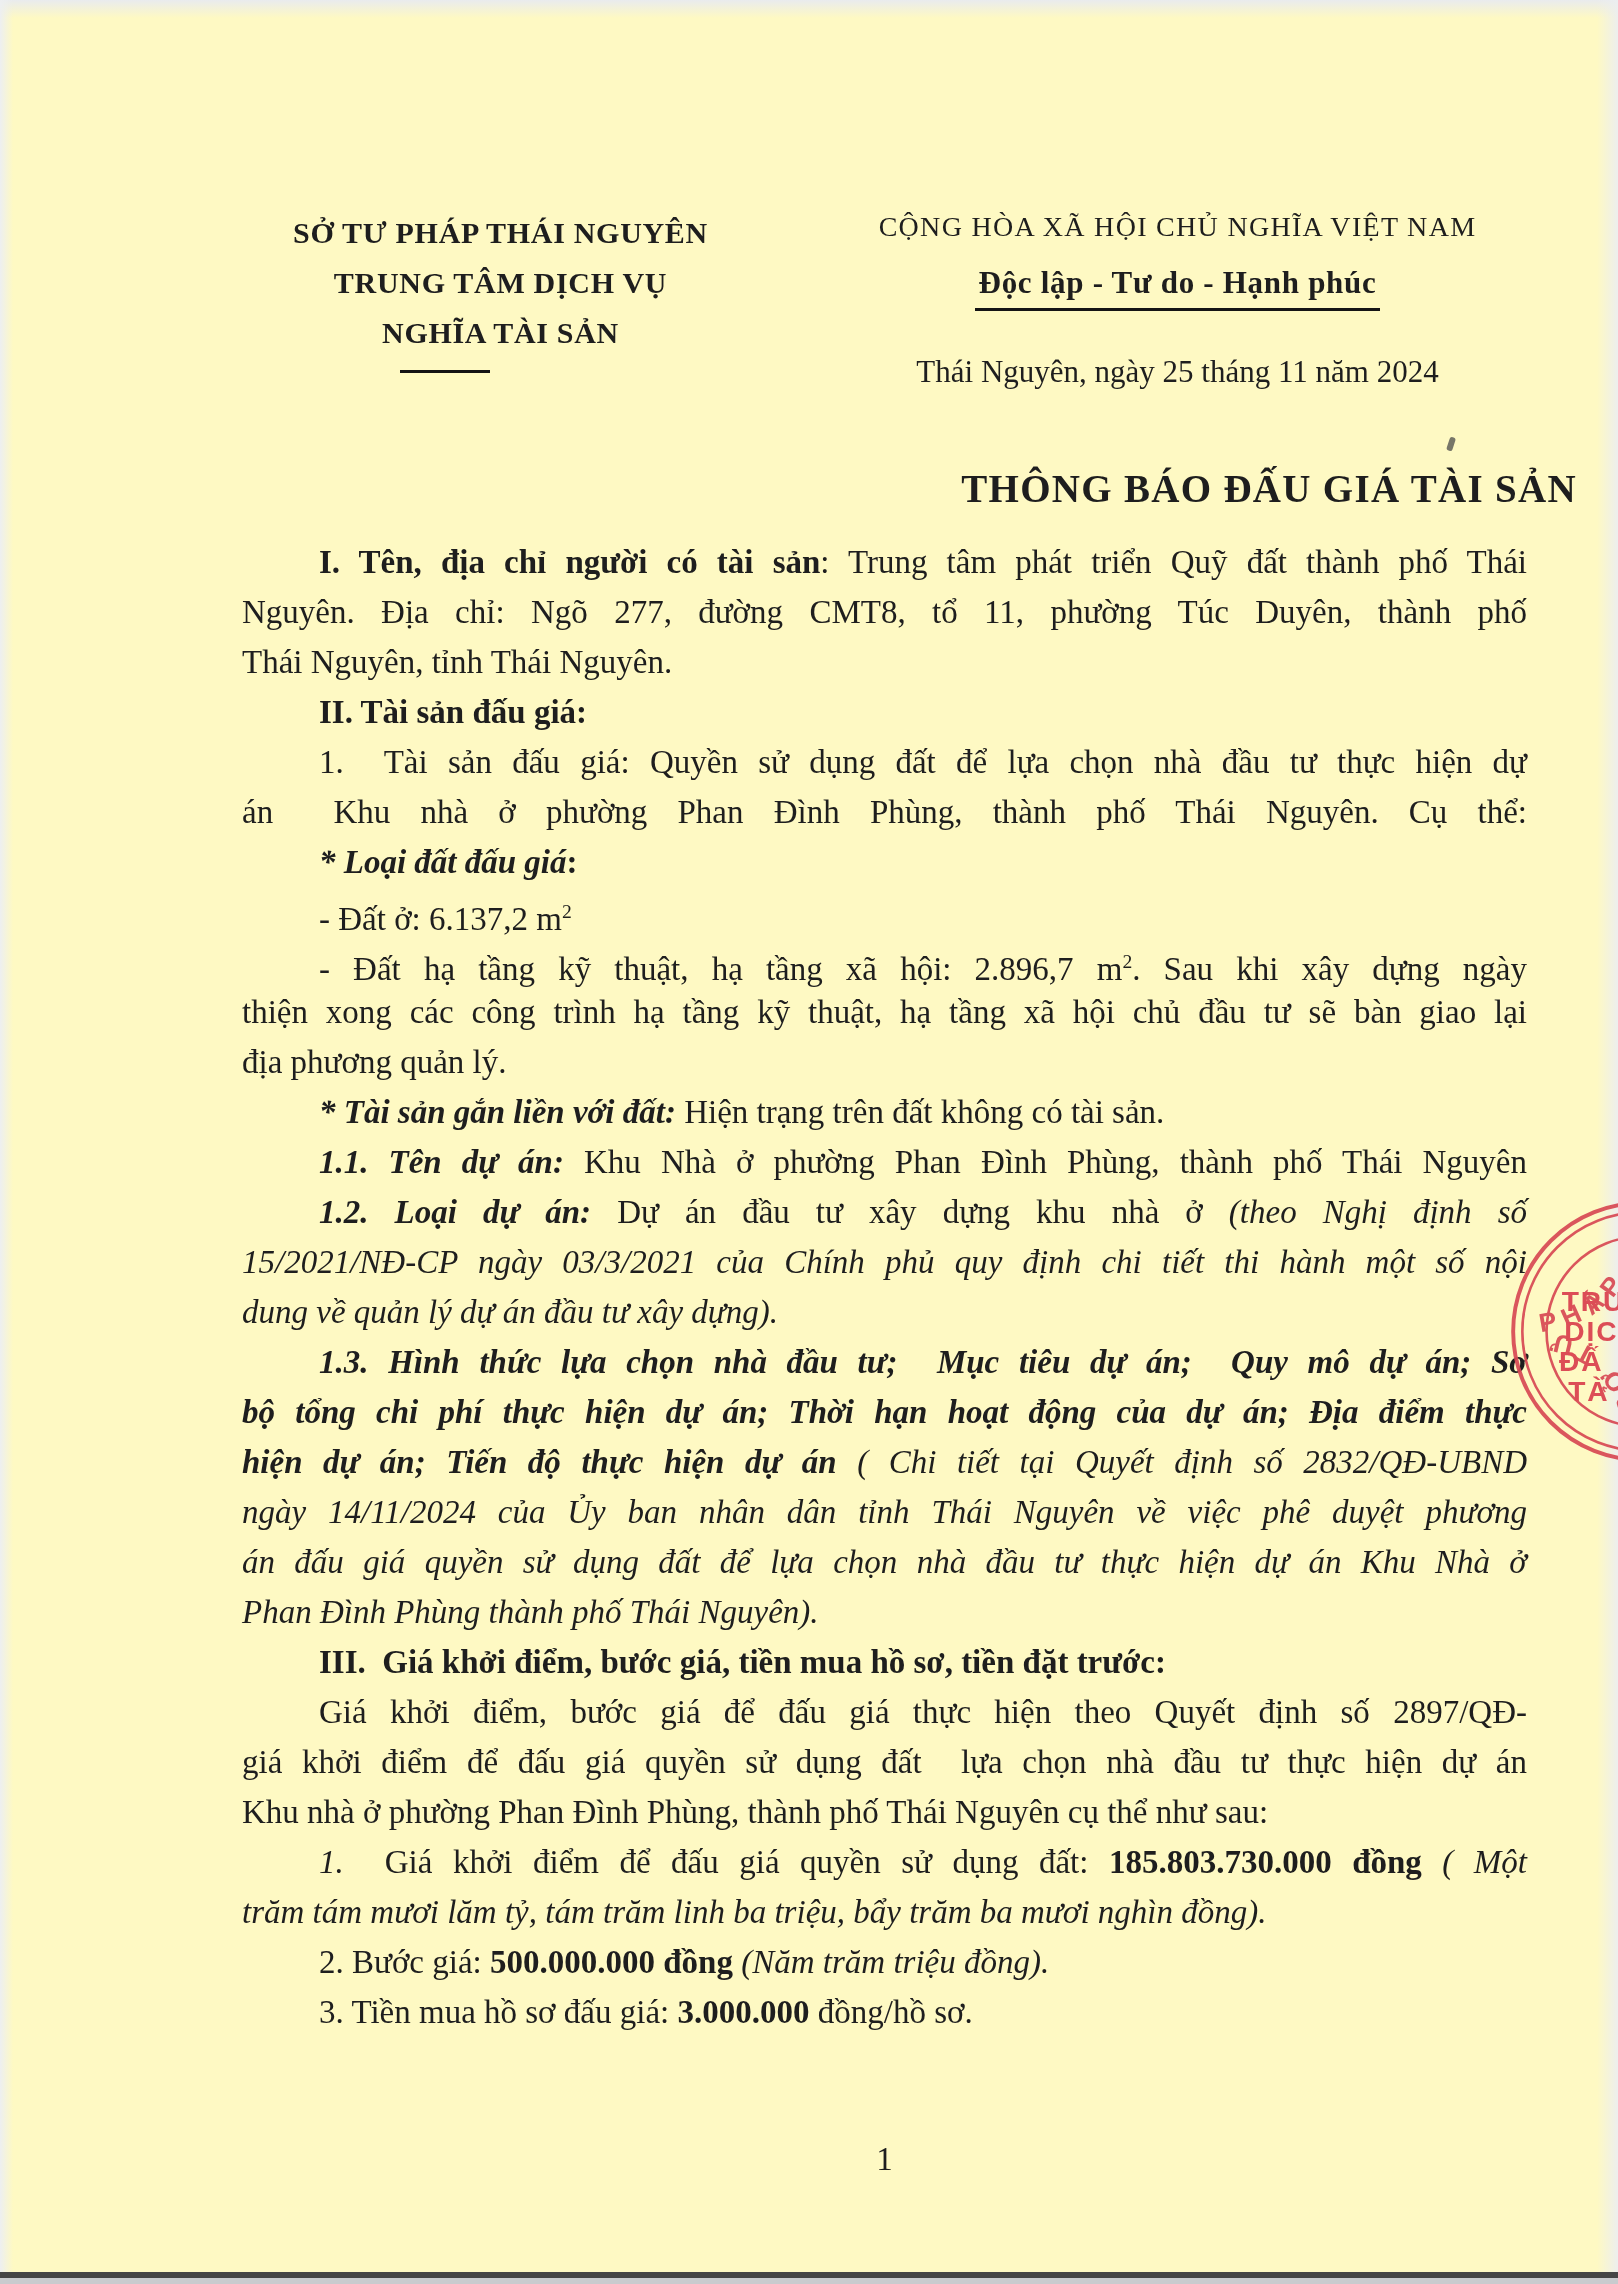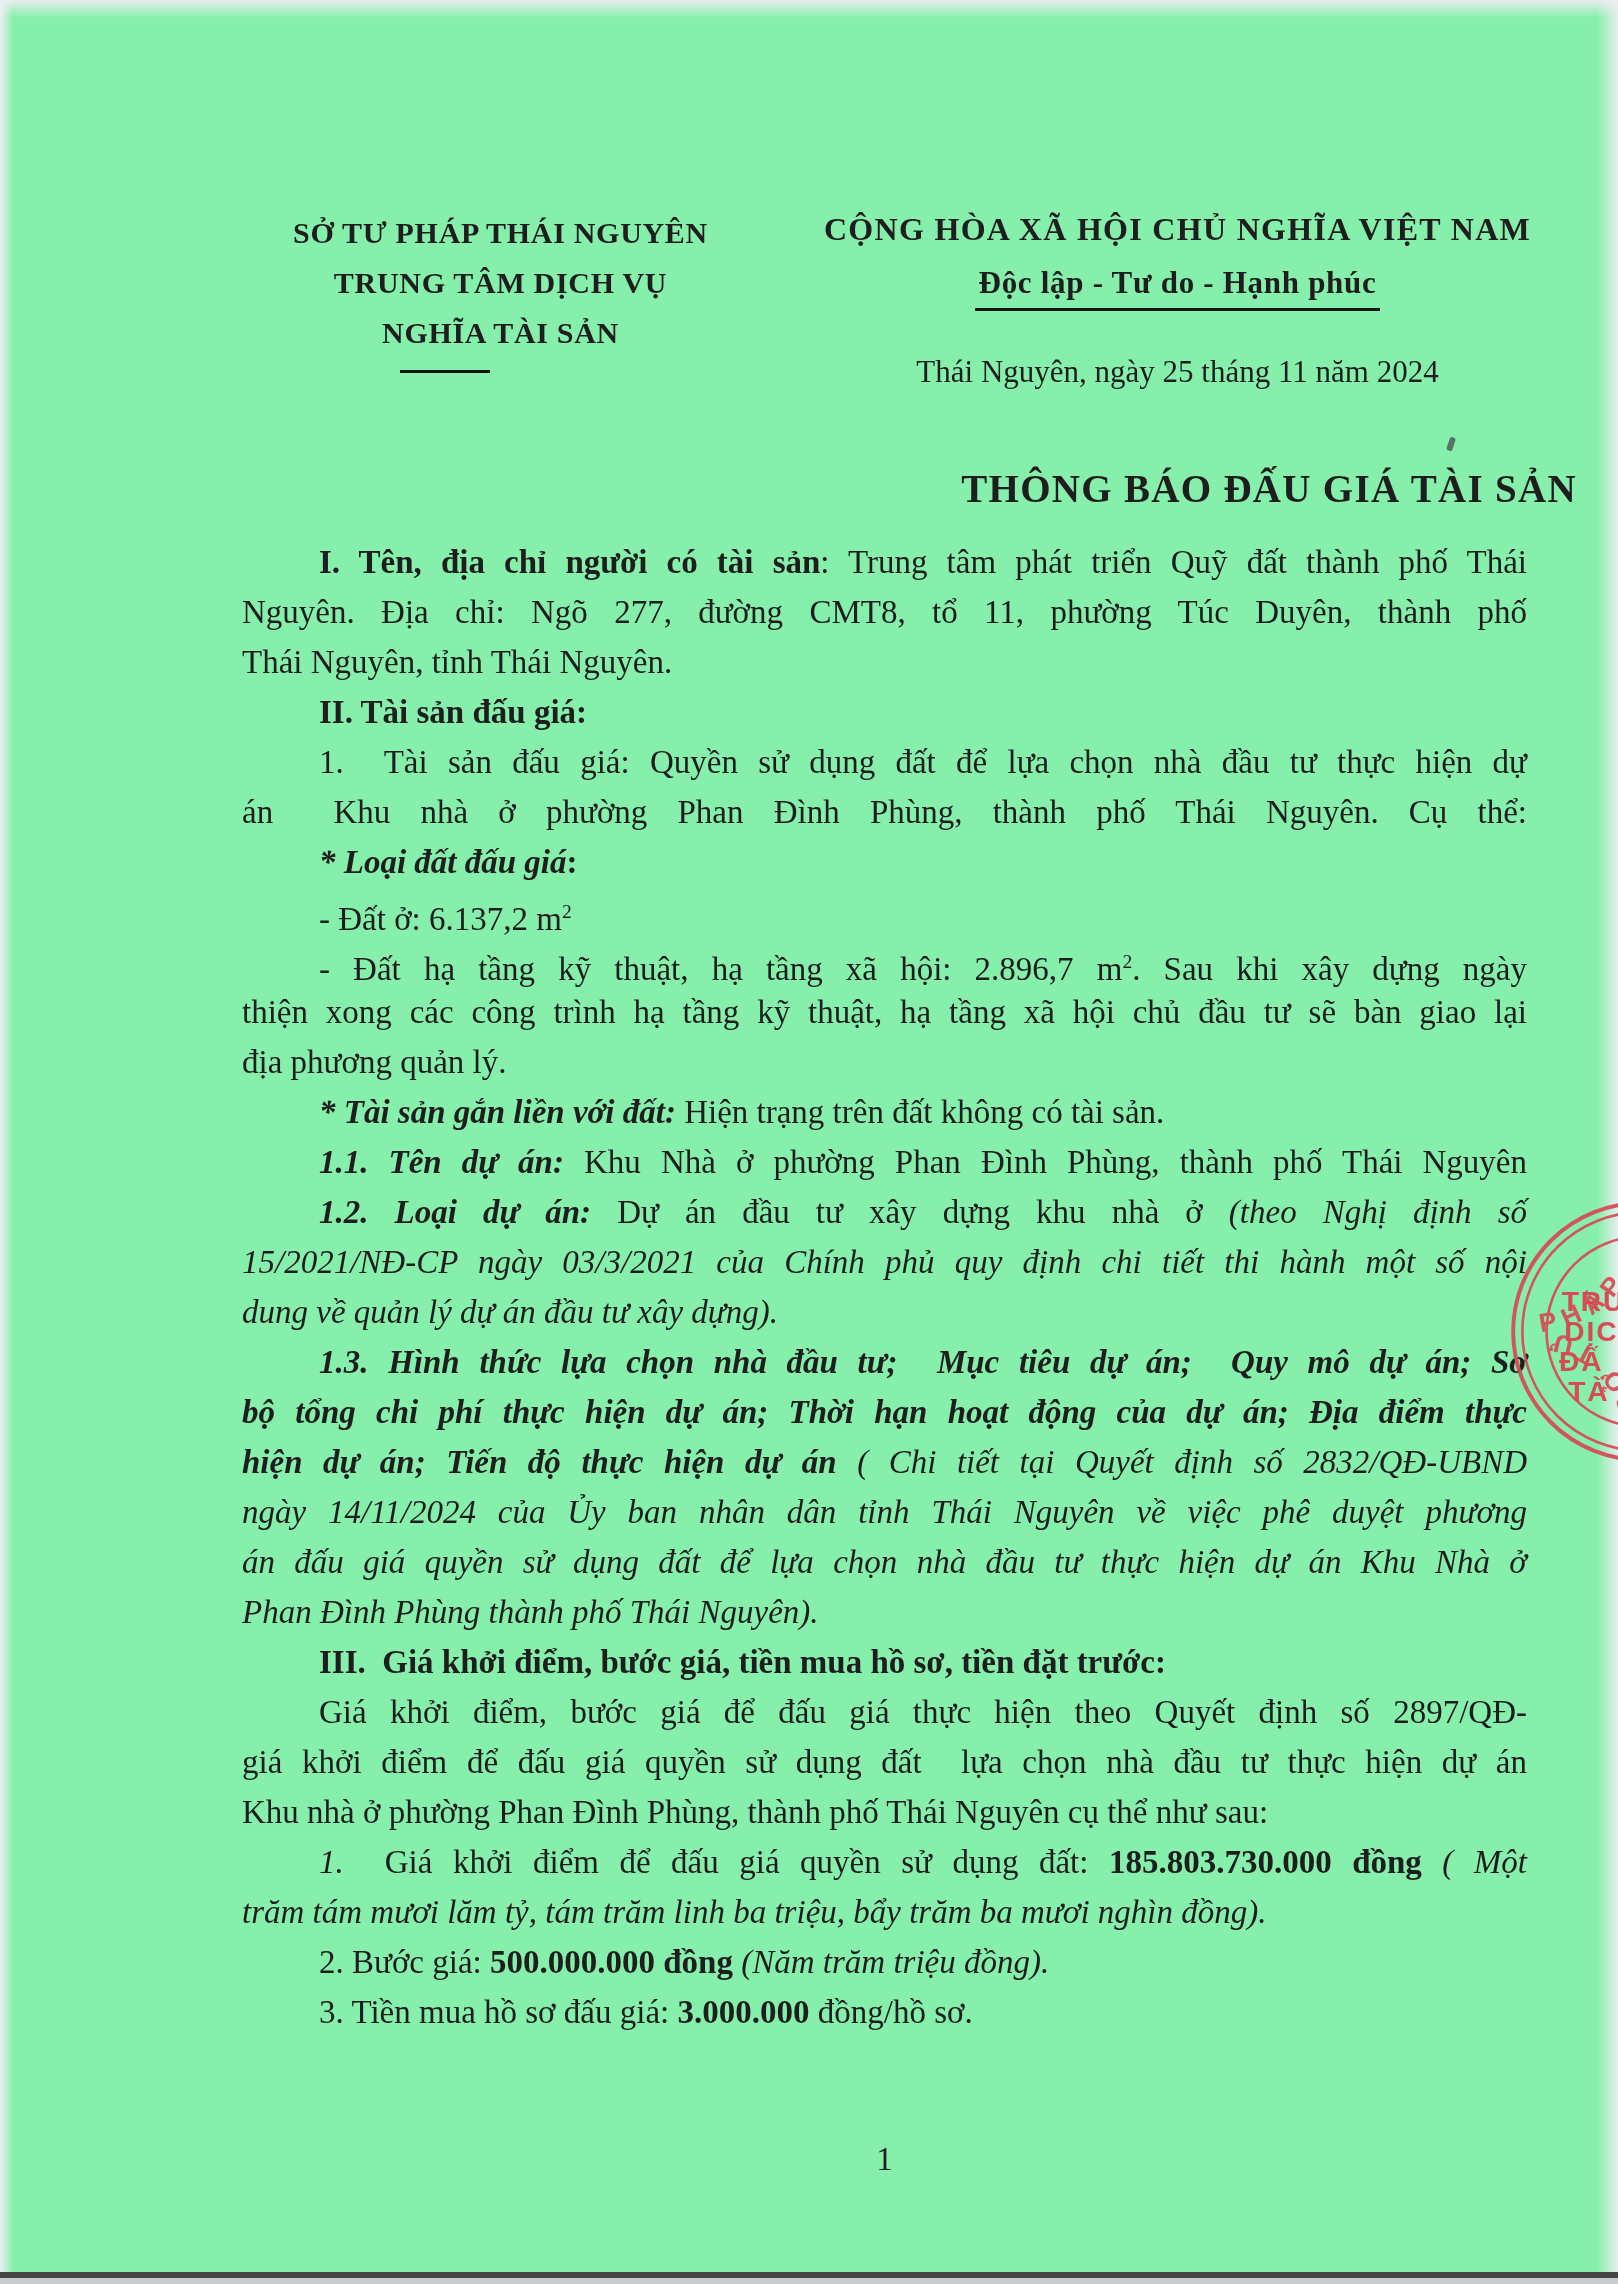--- a/index.html
+++ b/index.html
@@ -1,39 +1,39 @@
 <!DOCTYPE html>
 <html style="font-size:10.5px"><head>
 <meta charset="utf-8">
 <style>
   html,body{margin:0;padding:0;background:#ffffff;}
   .page{
     position:relative;
     width:1619px;height:2284px;
-    background:#86efac;
+    background:#fef9c3;
     overflow:hidden;
     font-family:"Liberation Serif", serif;
     color:#1e1e1e;
   }
   
   .edge-top{position:absolute;left:0;top:0;width:100%;height:18.3px;
     background:linear-gradient(#e9ebee, rgba(255,255,255,0));}
   .edge-left{position:absolute;left:0;top:0;width:13px;height:100%;
     background:linear-gradient(90deg,#edeff1, rgba(255,255,255,0));}
   .edge-right{position:absolute;right:0;top:0;width:22px;height:100%;
     background:linear-gradient(270deg,#eceef0, rgba(255,255,255,0));}
   .edge-bottom-line{position:absolute;left:0;top:2272px;width:100%;height:5.9px;background:#454545;}
   .edge-bottom-fade{position:absolute;left:0;top:2278px;width:100%;height:5.9px;background:#c9cbce;}
 
   .hdr-left{position:absolute;left:216px;top:208px;width:569px;text-align:center;}
   .hdr-left .l{font-weight:bold;font-size:30px;line-height:50px;letter-spacing:0.7px;}
   .hdr-rule{width:90px;height:3.3px;background:#141414;margin:11.8px auto 0;transform:translateX(-56px);}
 
   .hdr-right{position:absolute;left:798px;top:211px;width:759px;text-align:center;}
-  .nat{position:absolute;left:0;top:0;width:100%;font-weight:bold;font-size:32px;letter-spacing:1.3px;white-space:nowrap;}
+  .nat{position:absolute;left:0;top:0;width:100%;font-weight:normal;font-size:28px;letter-spacing:1.3px;white-space:nowrap;}
   .motto-wrap{position:absolute;left:0;top:54px;width:100%;}
   .motto{display:inline-block;font-weight:bold;font-size:31px;letter-spacing:0.7px;
     padding:0 3.9px 6.5px 3.9px;border-bottom:3.3px solid #151515;}
   .dateline{position:absolute;left:0;top:143px;width:100%;font-size:31px;white-space:nowrap;}
 
   .doc-title{position:absolute;left:275px;top:466px;width:1302px;text-align:right;
     font-weight:bold;font-size:39px;letter-spacing:1.3px;white-space:nowrap;}
 
   .body-text{position:absolute;left:242px;top:537px;width:1285px;font-size:33px;}
   .line{height:50px;line-height:50px;white-space:normal;}

